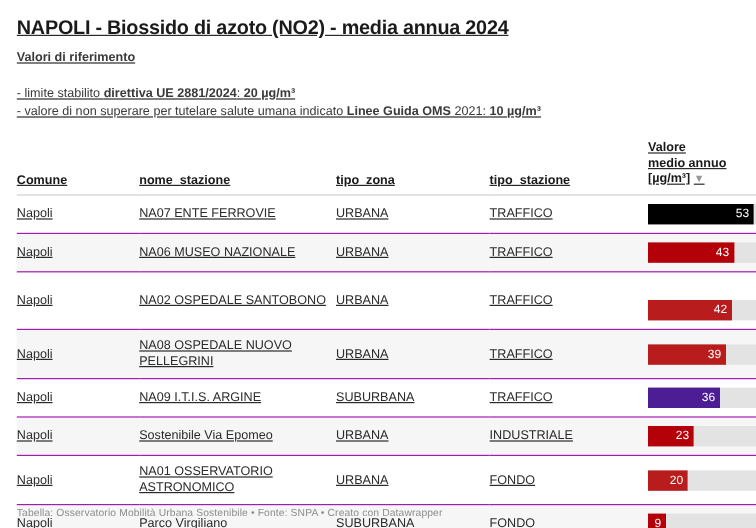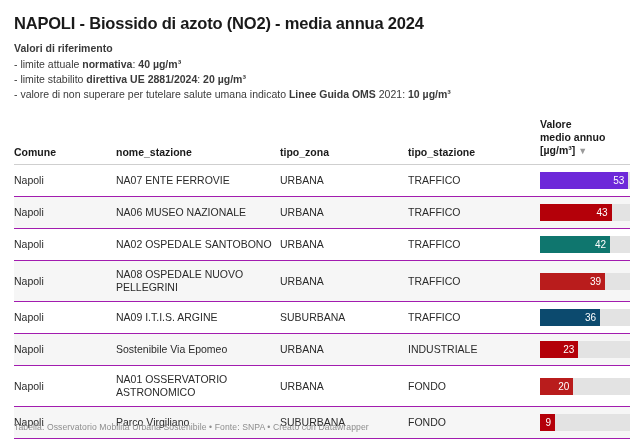--- a/index.html
+++ b/index.html
@@ -13,37 +13,38 @@
     font-family: "Liberation Sans", sans-serif;
     color: #2b2b2b;
     overflow: hidden;
   }
   .page {
     position: relative;
     width: 630px;
     height: 440px;
     box-sizing: border-box;
     padding: 10px 14px 0 14px;
+    text-decoration: underline;
   }
   .title {
     font-size: 16.5px;
     font-weight: bold;
     color: #1a1a1a;
     letter-spacing: -0.2px;
     margin: 4px 0 8px 0;
   }
   .subtitle {
     font-size: 10.5px;
     line-height: 15px;
     color: #3a3a3a;
   }
   .subtitle .lead {
     font-weight: bold;
     display: block;
-    margin-bottom: 1px;
+    margin-bottom: 15px;
   }
   .subtitle b { font-weight: bold; }
   .sub-line { display: block; }
 
   table.data {
     width: 602px;
     border-collapse: collapse;
     margin-top: 16px;
     table-layout: fixed;
   }
@@ -120,21 +121,20 @@
 </style>
 </head>
 <body>
 
 <div class="page">
 
   <div class="title">NAPOLI - Biossido di azoto (NO2) - media annua 2024</div>
 
   <div class="subtitle">
     <span class="lead">Valori di riferimento</span>
-    <span class="sub-line"><span>- limite attuale </span><b>normativa</b><span>: </span><b>40 µg/m³</b></span>
     <span class="sub-line"><span>- limite stabilito </span><b>direttiva UE 2881/2024</b><span>: </span><b>20 µg/m³</b></span>
     <span class="sub-line"><span>- valore di non superare per tutelare salute umana indicato </span><b>Linee Guida OMS</b><span> 2021: </span><b>10 µg/m³</b></span>
   </div>
 
   <table class="data">
     <thead>
       <tr>
         <th class="c-comune">Comune</th>
         <th class="c-staz">nome_stazione</th>
         <th class="c-zona">tipo_zona</th>
@@ -149,21 +149,21 @@
       </tr>
     </thead>
     <tbody id="tbody">
         <tr>
           <td class="comune">Napoli</td>
           <td class="">NA07 ENTE FERROVIE</td>
           <td class="">URBANA</td>
           <td class="">TRAFFICO</td>
           <td class="valcell">
             <div class="barwrap" style="background: rgb(227, 227, 227);">
-              <div class="bar" style="width: 88.3333%; background: #6d28d9;">
+              <div class="bar" style="width: 88.3333%; background: #000000;">
                 <span class="lbl">53</span>
               </div>
             </div>
           </td>
         </tr>
         <tr>
           <td class="comune">Napoli</td>
           <td class="">NA06 MUSEO NAZIONALE</td>
           <td class="">URBANA</td>
           <td class="">TRAFFICO</td>
@@ -175,21 +175,21 @@
             </div>
           </td>
         </tr>
         <tr>
           <td class="comune">Napoli</td>
           <td class="">NA02 OSPEDALE SANTOBONO</td>
           <td class="">URBANA</td>
           <td class="">TRAFFICO</td>
           <td class="valcell">
             <div class="barwrap" style="background: rgb(227, 227, 227);">
-              <div class="bar" style="width: 70%; background: #0f766e;">
+              <div class="bar" style="width: 70%; background: #b91c1c; margin-top: 16px;">
                 <span class="lbl">42</span>
               </div>
             </div>
           </td>
         </tr>
         <tr>
           <td class="comune">Napoli</td>
           <td class="">NA08 OSPEDALE NUOVO PELLEGRINI</td>
           <td class="">URBANA</td>
           <td class="">TRAFFICO</td>
@@ -201,21 +201,21 @@
             </div>
           </td>
         </tr>
         <tr>
           <td class="comune">Napoli</td>
           <td class="">NA09 I.T.I.S. ARGINE</td>
           <td class="">SUBURBANA</td>
           <td class="">TRAFFICO</td>
           <td class="valcell">
             <div class="barwrap" style="background: rgb(227, 227, 227);">
-              <div class="bar" style="width: 60%; background: #0c4a6e;">
+              <div class="bar" style="width: 60%; background: #4c1d95;">
                 <span class="lbl">36</span>
               </div>
             </div>
           </td>
         </tr>
         <tr>
           <td class="comune">Napoli</td>
           <td class="">Sostenibile Via Epomeo</td>
           <td class="">URBANA</td>
           <td class="">INDUSTRIALE</td>

